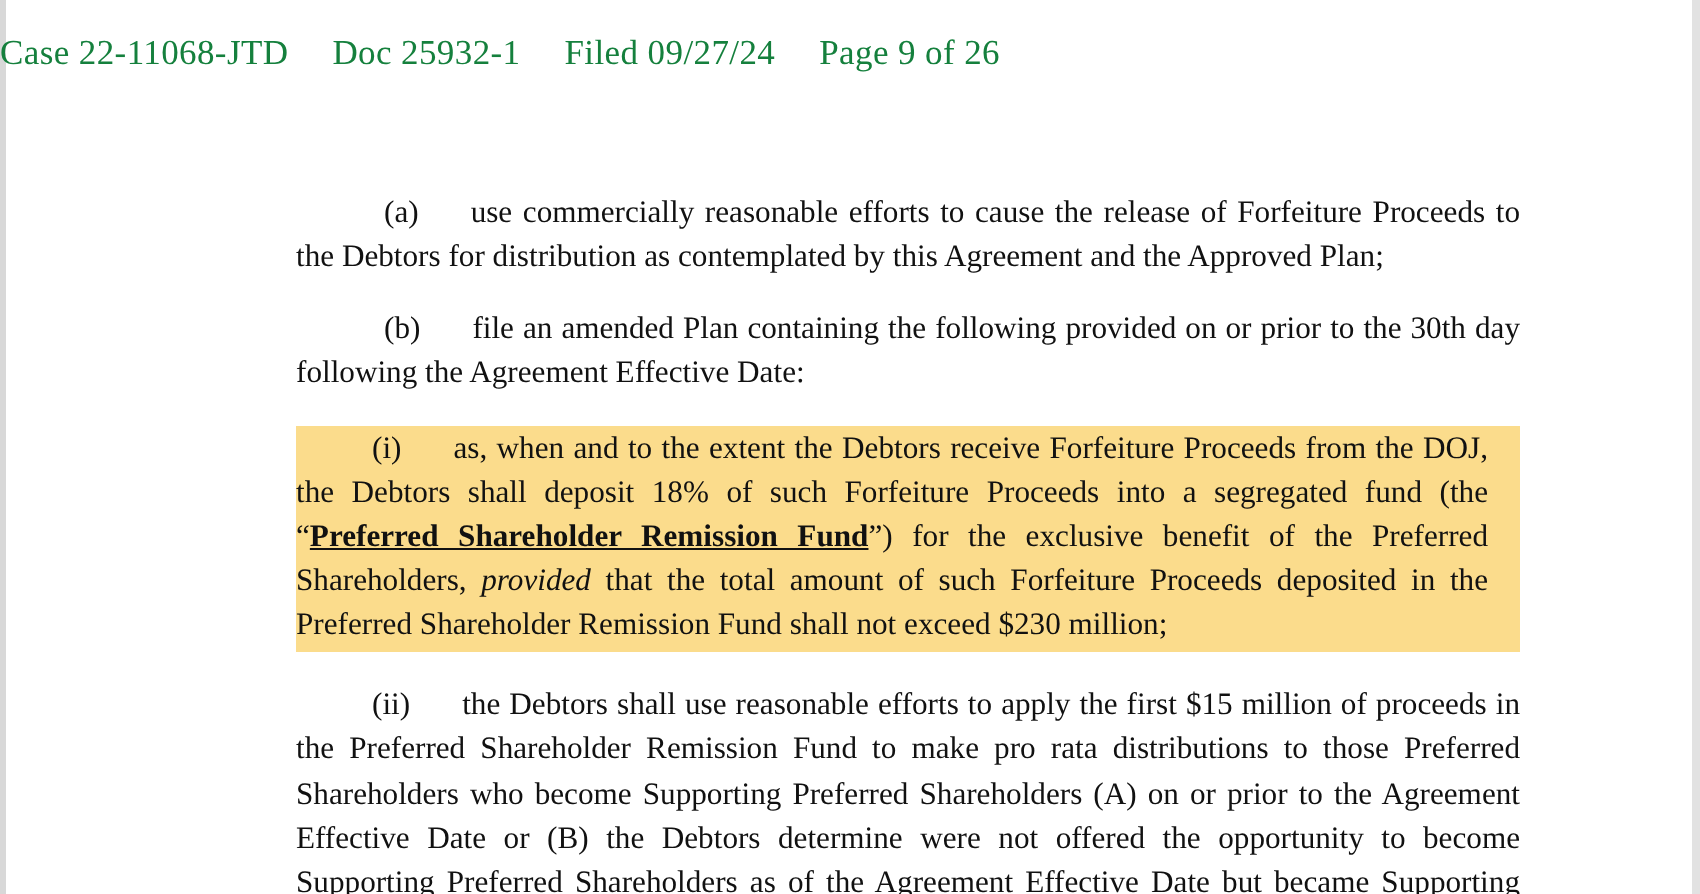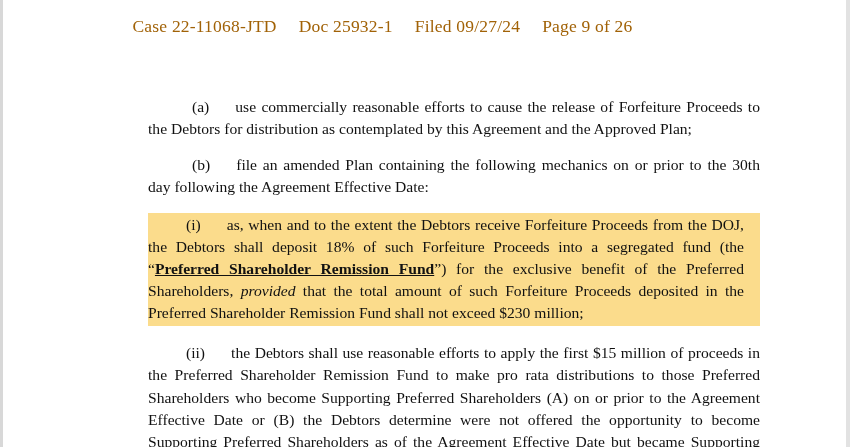--- a/index.html
+++ b/index.html
@@ -35,25 +35,24 @@
     top: 0;
     width: 4px;
     height: 447px;
     background: #e2e2e2;
   }
   .header-stamp {
     position: absolute;
     top: 16px;
     left: 0;
     width: 765px;
-    text-align: center;
     font-family: "Liberation Serif", serif;
     font-size: 17.5px;
     letter-spacing: 0.2px;
-    color: #a16207;
+    color: #15803d;
     white-space: nowrap;
   }
   .header-stamp span {
     display: inline-block;
   }
   .stamp-gap {
     display: inline-block;
     width: 22px;
   }
   .body {
@@ -112,20 +111,20 @@
   <div class="edge-right"></div>
 
   <div class="header-stamp">
     <span>Case 22-11068-JTD</span><span class="stamp-gap"></span><span>Doc 25932-1</span><span class="stamp-gap"></span><span>Filed 09/27/24</span><span class="stamp-gap"></span><span>Page 9 of 26</span>
   </div>
 
   <div class="body">
 
     <p class="para-a"><span class="first-line-indent"></span><span>(a)</span><span class="tab-a"></span><span>use commercially reasonable efforts to cause the release of Forfeiture Proceeds to the Debtors for distribution as contemplated by this Agreement and the Approved Plan;</span></p>
 
-    <p class="para-b"><span class="first-line-indent"></span><span>(b)</span><span class="tab-a"></span><span>file an amended Plan containing the following mechanics on or prior to the 30th day following the Agreement Effective Date:</span></p>
+    <p class="para-b"><span class="first-line-indent"></span><span>(b)</span><span class="tab-a"></span><span>file an amended Plan containing the following provided on or prior to the 30th day following the Agreement Effective Date:</span></p>
 
     <p class="highlight-block"><span class="label-indent"></span><span>(i)</span><span class="tab-a"></span><span>as, when and to the extent the Debtors receive Forfeiture Proceeds from the DOJ, the Debtors shall deposit 18% of such Forfeiture Proceeds into a segregated fund (the “</span><span class="fund-name">Preferred Shareholder Remission Fund</span><span>”) for the exclusive benefit of the Preferred Shareholders, </span><span class="ital">provided</span><span> that the total amount of such Forfeiture Proceeds deposited in the Preferred Shareholder Remission Fund shall not exceed $230 million;</span></p>
 
     <p class="para-ii clip-last"><span class="label-indent"></span><span>(ii)</span><span class="tab-a"></span><span>the Debtors shall use reasonable efforts to apply the first $15 million of proceeds in the Preferred Shareholder Remission Fund to make pro rata distributions to those Preferred Shareholders who become Supporting Preferred Shareholders (A) on or prior to the Agreement Effective Date or (B) the Debtors determine were not offered the opportunity to become Supporting Preferred Shareholders as of the Agreement Effective Date but became Supporting Preferred Shareholders prior to entry of the Confirmation Order;</span></p>
 
   </div>
 </div>
 
 </body></html>

